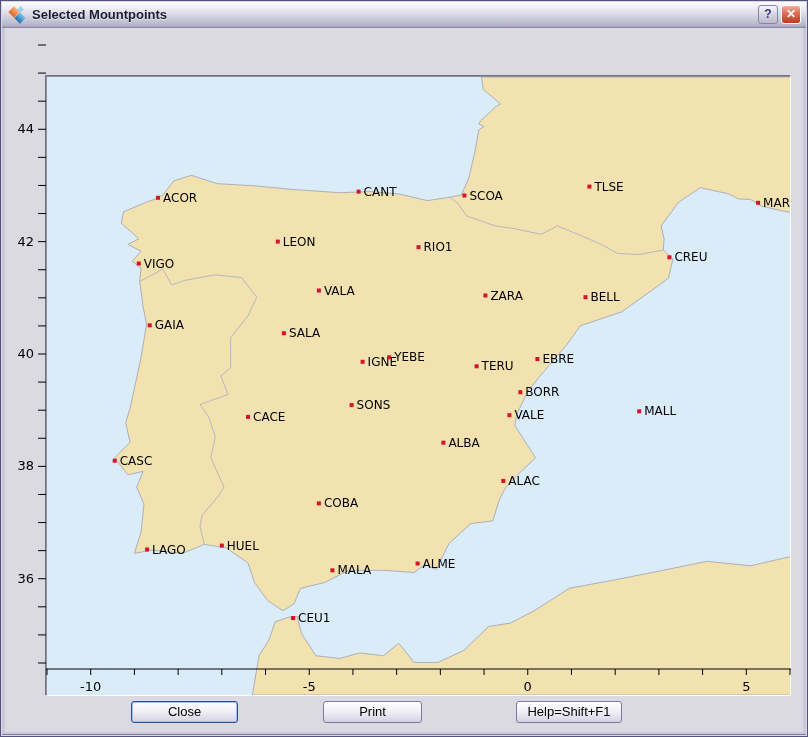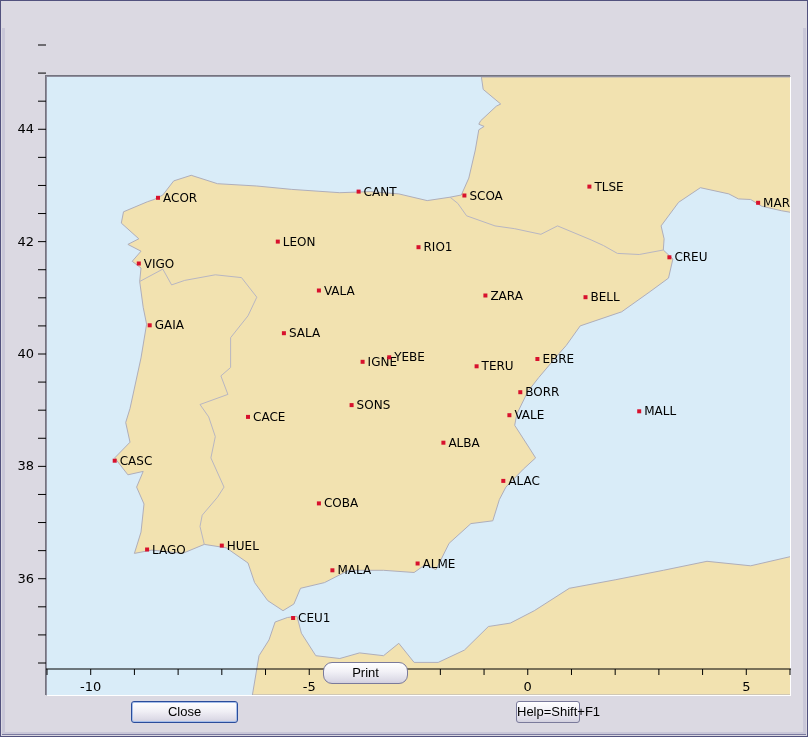--- a/index.html
+++ b/index.html
@@ -53,30 +53,40 @@
     border:1px solid #7A7A9B; border-radius:3px;
     background:linear-gradient(#FFFFFF,#F1F0F6 45%,#DDDBE7 85%, #D2D0DE);
     font:13px "Liberation Sans", sans-serif; color:#000;
     text-align:center; line-height:20px; cursor:default; user-select:none;
   }
   .xp-button.default {
     border:1px solid #2A4C9B;
     box-shadow:inset 0 0 0 1px #A5BEEA;
   }
   .btn-close { left:130px; top:700px; width:107px; }
-  .btn-print { left:322px; top:661px; width:85px;border-radius:9px; }
-  .btn-help  { left:515px; top:700px; width:64px; }
+  .btn-print { left:322px; top:700px; width:99px; }
+  .btn-help  { left:515px; top:700px; width:106px; }
 
   svg text { font-family:"DejaVu Sans", sans-serif; }
 </style>
 </head>
 <body>
 
 <div class="window">
 
+  <div class="titlebar">
+    <div class="title-icon">
+      <div class="d1"></div>
+        <div class="d2"></div>
+        <div class="d3"></div>
+    </div>
+    <div class="title-text">Selected Mountpoints</div>
+    <div class="tb-btn tb-help">?</div>
+    <div class="tb-btn tb-close">✕</div>
+  </div>
 
   <div class="frame-left"></div>
   <div class="frame-right"></div>
   <div class="frame-bottom"></div>
 
   <div class="client"></div>
 
   <div class="plot-canvas">
     <svg id="map-svg" width="743" height="618">
         <rect x="0" y="0" width="743" height="618" fill="#D9ECF8"></rect>

